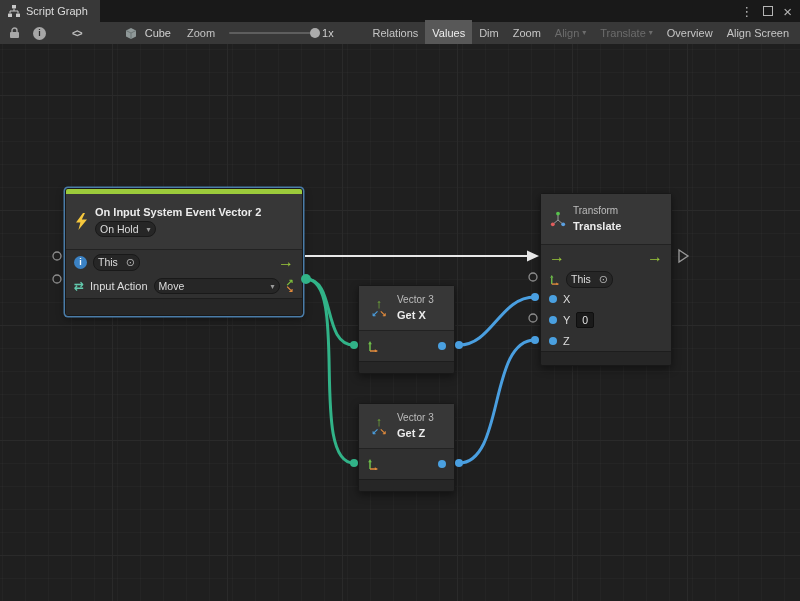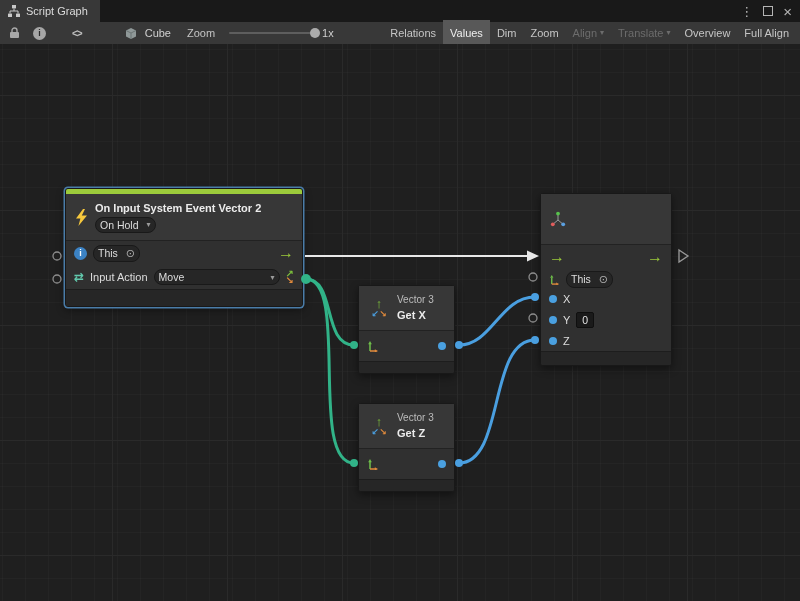--- a/index.html
+++ b/index.html
@@ -71,21 +71,21 @@
       display:inline-flex; align-items:center; justify-content:center; font-size:9px; font-weight:bold; flex:0 0 13px; }
   .swapicon { color:#62c9ad; font-size:12px; font-weight:bold; }
   .bdot { width:8px; height:8px; border-radius:50%; background:#4aa0e0; flex:0 0 8px; }
   .v2icon { display:flex; flex-direction:column; line-height:7px; font-size:10px; font-weight:bold; }
   .v3icon { display:flex; flex-direction:column; align-items:center; width:22px; line-height:1; font-weight:bold; }
   .v3icon .top { color:#7ec23c; font-size:13px; }
   .v3icon .row { display:flex; font-size:9px; }
   .g { color:#7ec23c; } .o { color:#e08a3c; } .b { color:#4a9fe0; }
 
   
-  .h51{height:51px} .h50{height:47px} .h45{height:45px} .h30{height:30px}
+  .h51{height:51px} .h50{height:56px} .h45{height:45px} .h30{height:30px}
   .h24{height:24px} .h21{height:21px} .h20{height:20px} .h17{height:17px}
   .h14{height:14px} .h12{height:12px}
 </style>
 </head>
 <body>
 
 <div class="app">
 
   <div class="titlebar">
     <div class="tab">
@@ -136,21 +136,21 @@
       <div class="tb-btn">Zoom</div>
       <div class="tb-btn disabled">
         <span>Align</span>
         <span class="caret">▾</span>
       </div>
       <div class="tb-btn disabled">
         <span>Translate</span>
         <span class="caret">▾</span>
       </div>
       <div class="tb-btn">Overview</div>
-      <div class="tb-btn">Full Align</div>
+      <div class="tb-btn">Align Screen</div>
     </div>
   </div>
 
   <div class="canvas">
 
     <div class="node selected" style="left:65px; top:144px; width:238px;">
       <div class="accent"></div>
       <div class="nhead h50" style="border-radius:0;">
         <span style="display:inline-flex;">
           <svg width="13" height="17" viewBox="0 0 13 17">
@@ -254,20 +254,24 @@
         <span style="display:inline-flex;">
           <svg width="16" height="16" viewBox="0 0 16 16">
             <line x1="8" y1="9" x2="8" y2="3.5" stroke="#9a9a9a"></line>
             <line x1="8" y1="9" x2="3.2" y2="13" stroke="#9a9a9a"></line>
             <line x1="8" y1="9" x2="12.8" y2="13" stroke="#9a9a9a"></line>
             <circle cx="8" cy="2.6" r="1.9" fill="#57c24c"></circle>
             <circle cx="2.8" cy="13.3" r="1.9" fill="#e05c5c"></circle>
             <circle cx="13.2" cy="13.3" r="1.9" fill="#5a9fe0"></circle>
           </svg>
         </span>
+        <div class="nhead-col">
+          <span class="ncat">Transform</span>
+          <span class="nname">Translate</span>
+        </div>
       </div>
       <div class="prow h24">
         <span class="flow-arrow">→</span>
         <span class="spacer"></span>
         <span class="flow-arrow">→</span>
       </div>
       <div class="prow h20">
         <span style="display:inline-flex;">
           <svg width="11" height="11" viewBox="0 0 12 12">
             <path d="M3 11 V4" stroke="#6fbf4a" stroke-width="1.5"></path>

